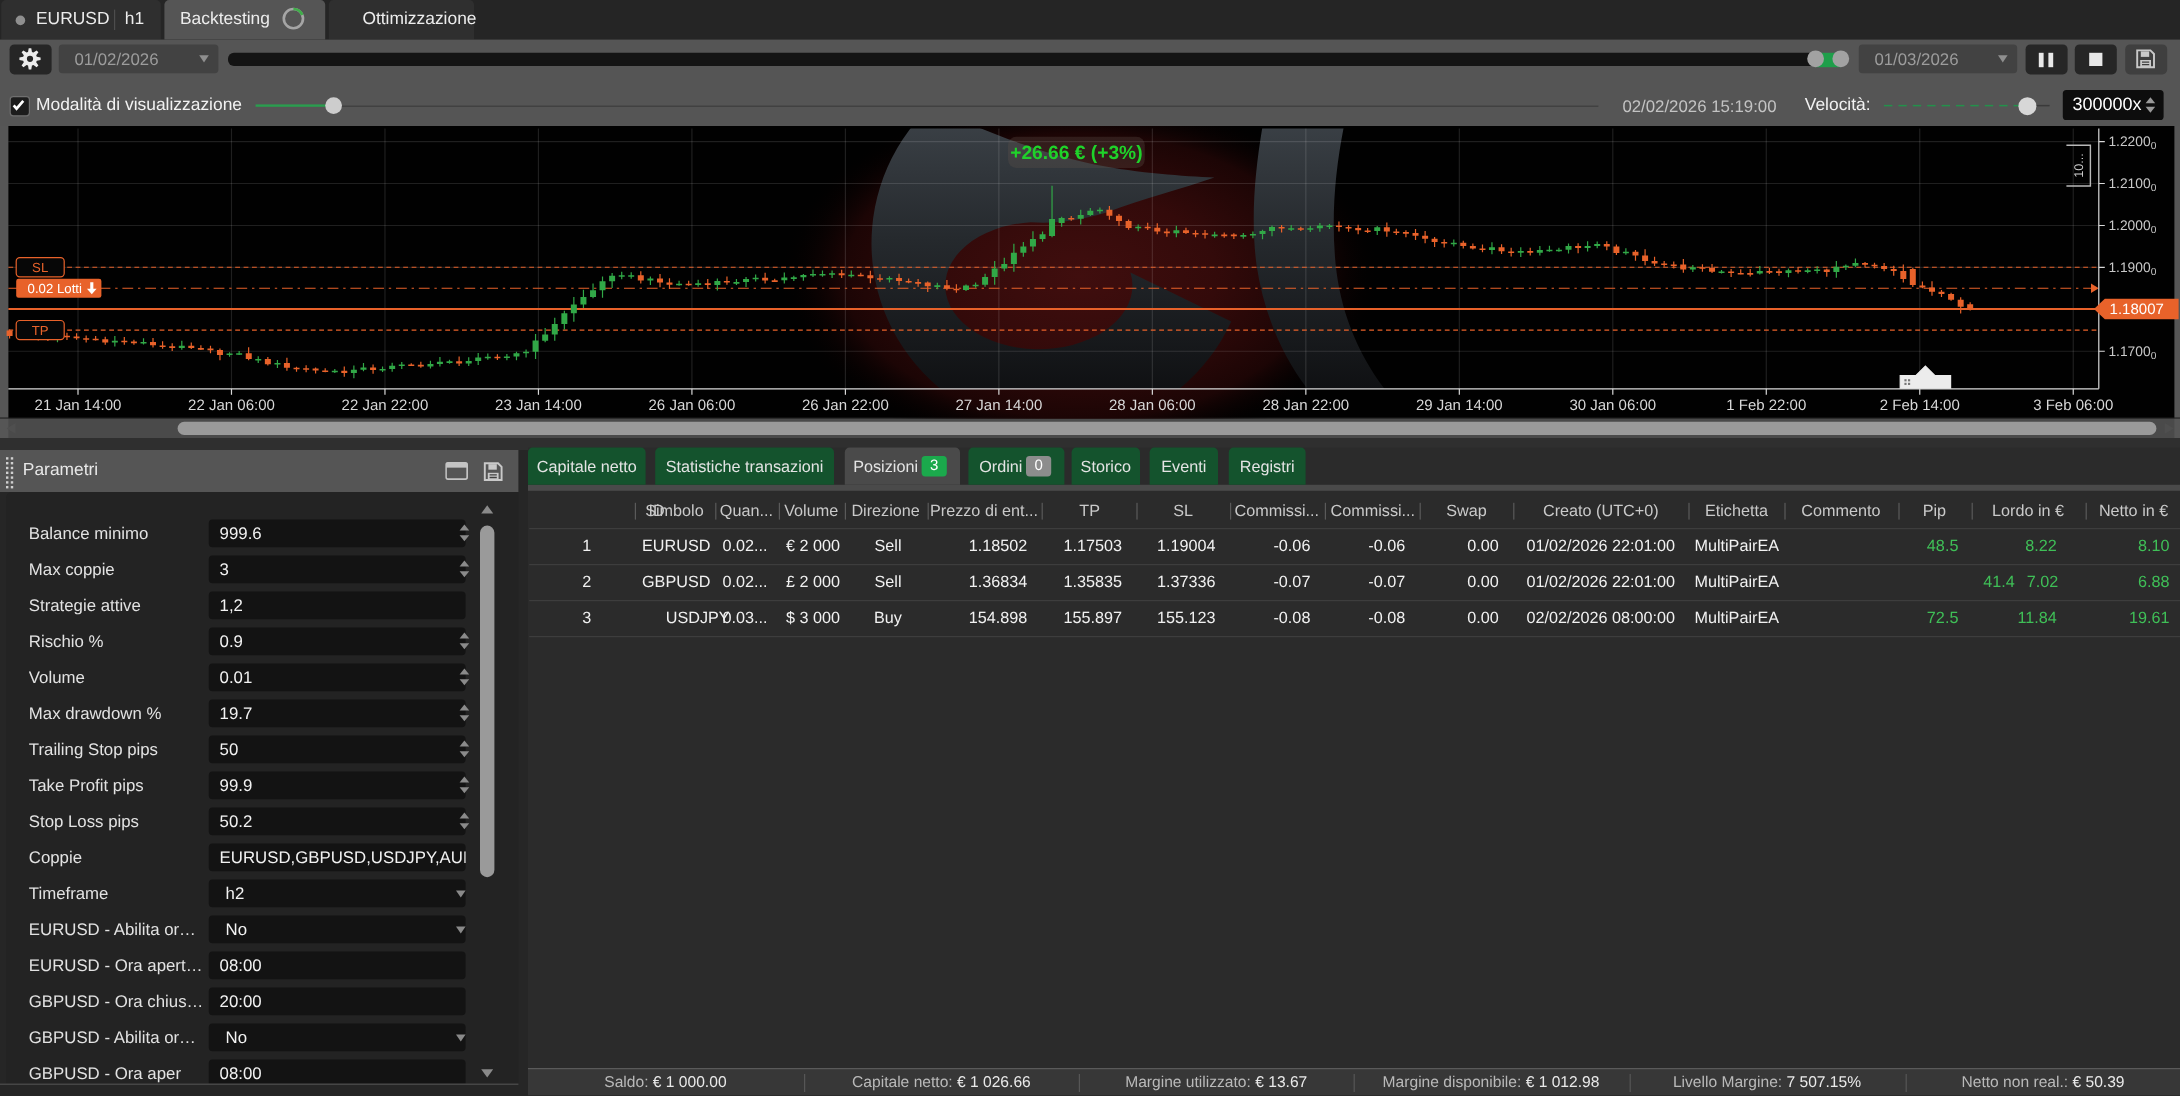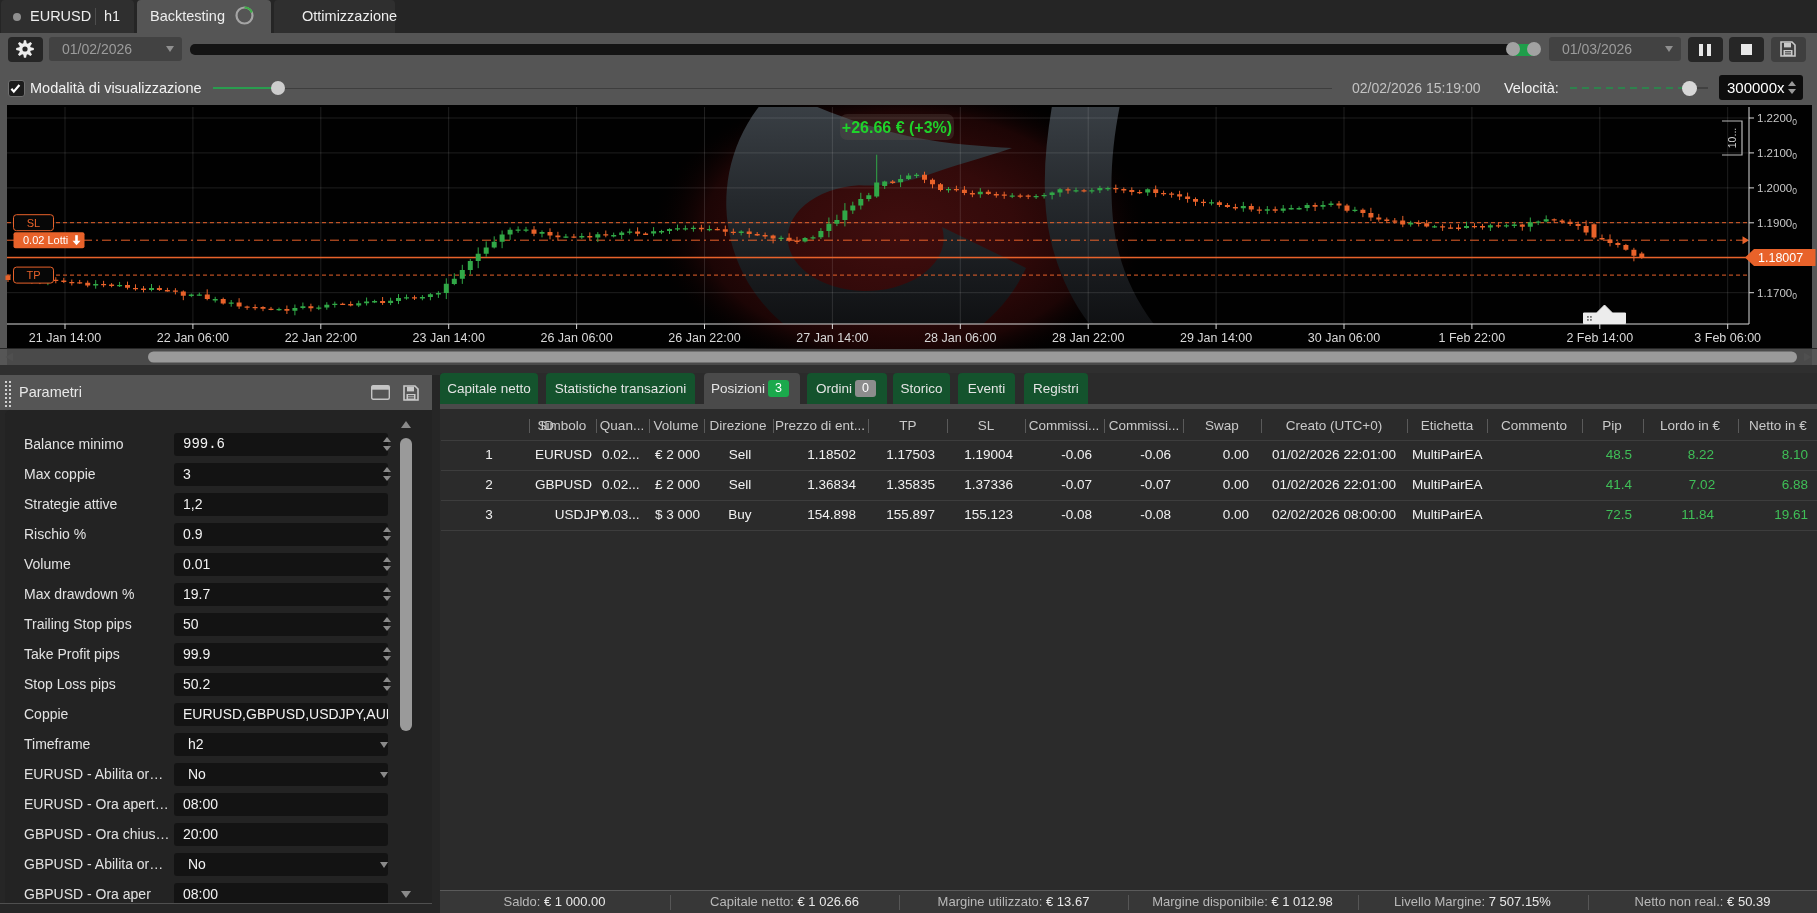--- a/index.html
+++ b/index.html
@@ -276,21 +276,21 @@
 </svg></span>
 <span class="abs" style="left:402px;top:384px"><svg width="18" height="18" viewBox="0 0 18 18">
 <path d="M2 2h11l3 3v11H2z" fill="none" stroke="#c9c9c9" stroke-width="1.6"></path>
 <rect x="5" y="2.8" width="7" height="4.6" fill="#c9c9c9"></rect>
 <rect x="4.5" y="10" width="9" height="6" fill="#c9c9c9"></rect>
 <line x1="6" y1="11.8" x2="12" y2="11.8" stroke="#3f3f3f" stroke-width="1.1"></line>
 <line x1="6" y1="13.9" x2="12" y2="13.9" stroke="#3f3f3f" stroke-width="1.1"></line>
 </svg></span>
 <div class="abs" id="lp-body">
       <div class="plbl" style="top:26px">Balance minimo</div>
-      <div class="pinp" style="top:23px;font-family:Liberation Mono, monospace;">999.6</div>
+      <div class="pinp" style="top:23px;">999.6</div>
       <span class="abs up" style="left:378px;top:27px"></span>
       <span class="abs dn" style="left:378px;top:36px"></span>
       <div class="plbl" style="top:56px">Max coppie</div>
       <div class="pinp" style="top:53px;">3</div>
       <span class="abs up" style="left:378px;top:57px"></span>
       <span class="abs dn" style="left:378px;top:66px"></span>
       <div class="plbl" style="top:86px">Strategie attive</div>
       <div class="pinp" style="top:83px;">1,2</div>
       <div class="plbl" style="top:116px">Rischio %</div>
       <div class="pinp" style="top:113px;">0.9</div>
@@ -413,21 +413,21 @@
       <div class="cell" style="left:140px;top:96.5px;width:120px;text-align:right">£ 2 000</div>
       <div class="cell" style="left:225px;top:96.5px;width:150px;text-align:center">Sell</div>
       <div class="cell" style="left:296px;top:96.5px;width:120px;text-align:right">1.36834</div>
       <div class="cell" style="left:375px;top:96.5px;width:120px;text-align:right">1.35835</div>
       <div class="cell" style="left:453px;top:96.5px;width:120px;text-align:right">1.37336</div>
       <div class="cell" style="left:532px;top:96.5px;width:120px;text-align:right">-0.07</div>
       <div class="cell" style="left:611px;top:96.5px;width:120px;text-align:right">-0.07</div>
       <div class="cell" style="left:689px;top:96.5px;width:120px;text-align:right">0.00</div>
       <div class="cell" style="left:819px;top:96.5px;width:150px;text-align:center">01/02/2026 22:01:00</div>
       <div class="cell" style="left:972px;top:96.5px">MultiPairEA</div>
-      <div class="cell g" style="left:1072px;top:96.5px;width:120px;text-align:right">41.4</div>
+      <div class="cell g" style="left:1119px;top:96.5px;width:120px;text-align:right">41.4</div>
       <div class="cell g" style="left:1202px;top:96.5px;width:120px;text-align:center">7.02</div>
       <div class="cell g" style="left:1248px;top:96.5px;width:120px;text-align:right">6.88</div>
       <div class="cell" style="left:-26px;top:126.5px;width:150px;text-align:center">3</div>
       <div class="cell" style="left:48px;top:126.5px;width:120px;text-align:right">USDJPY</div>
       <div class="cell" style="left:162px;top:126.5px">0.03...</div>
       <div class="cell" style="left:140px;top:126.5px;width:120px;text-align:right">$ 3 000</div>
       <div class="cell" style="left:225px;top:126.5px;width:150px;text-align:center">Buy</div>
       <div class="cell" style="left:296px;top:126.5px;width:120px;text-align:right">154.898</div>
       <div class="cell" style="left:375px;top:126.5px;width:120px;text-align:right">155.897</div>
       <div class="cell" style="left:453px;top:126.5px;width:120px;text-align:right">155.123</div>

